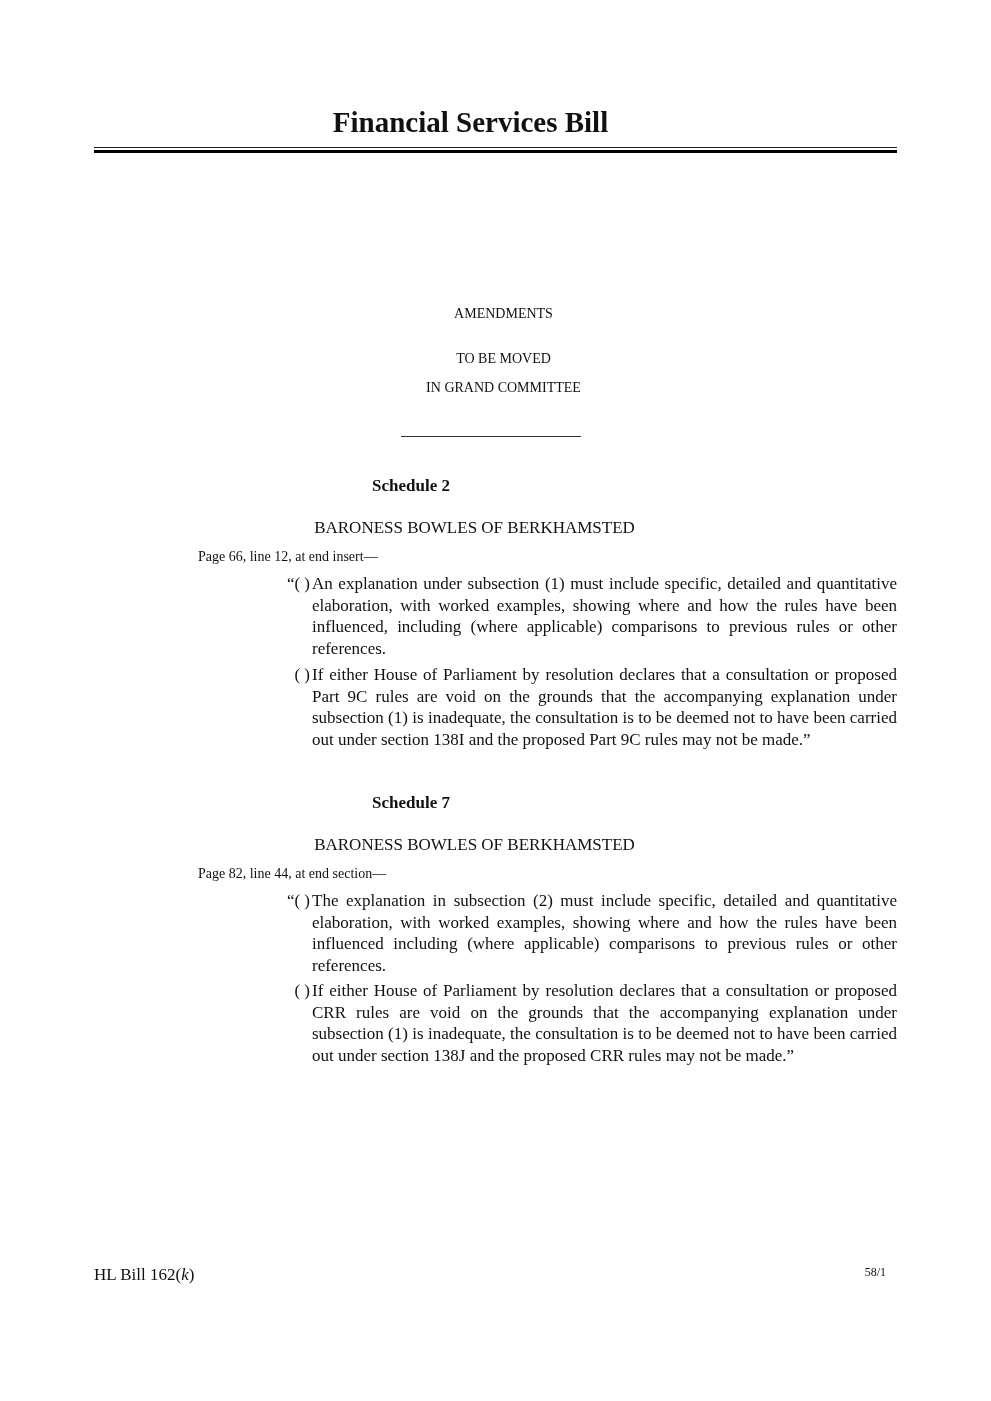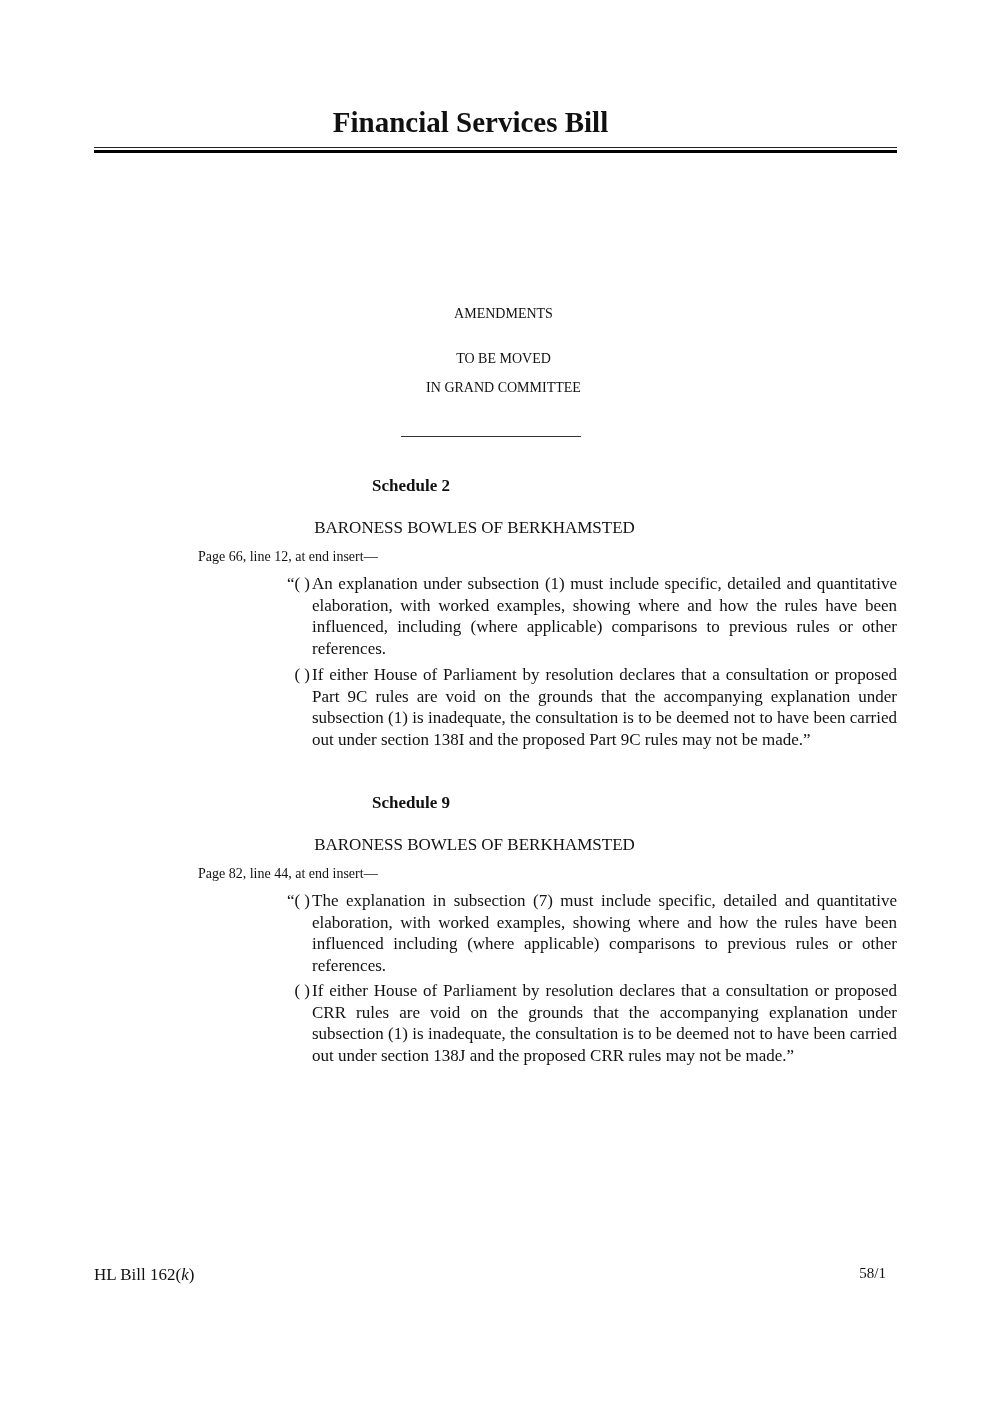--- a/index.html
+++ b/index.html
@@ -9,21 +9,21 @@
   .rule-thick { position: absolute; top: 150px; left: 94px; width: 803px; height: 3px; background: #000; }
   .center { position: absolute; left: 0; width: 991px; text-align: center; font-size: 14px; padding-left: 8px; }
   .short-rule { position: absolute; top: 436px; left: 401px; width: 180px; height: 1px; background: #333; }
   .heading { position: absolute; left: 0; width: 822px; text-align: center; font-size: 17px; font-weight: bold; }
   .member { position: absolute; left: 0; width: 949px; text-align: center; font-size: 17px; }
   .instr { position: absolute; left: 198px; font-size: 14px; }
   .clause { position: absolute; left: 270px; width: 627px; font-size: 17px; line-height: 21.5px; }
   .clause .num { position: absolute; left: 0; width: 40px; text-align: right; }
   .clause .txt { margin-left: 42px; text-align: justify; text-align-last: left; font-family: Liberation Serif, serif; }
   .footer-left { position: absolute; top: 1265px; left: 94px; font-size: 17px; }
-  .footer-right { position: absolute; top: 1265px; right: 105px; font-size: 15px; }
+  .footer-right { position: absolute; top: 1265px; right: 105px; font-size: 12px; }
 </style>
 </head>
 <body>
 
 <div class="title">Financial Services Bill</div>
 <div class="rule-thin"></div>
 <div class="rule-thick"></div>
 
 <div class="center" style="top:306px">AMENDMENTS</div>
 <div class="center" style="top:351px">TO BE MOVED</div>
@@ -35,26 +35,26 @@
 <div class="instr" style="top:549px">Page 66, line 12, at end insert—</div>
 <div class="clause" style="top:573px">
   <span class="num">“( )</span>
   <div class="txt">An explanation under subsection (1) must include specific, detailed and quantitative elaboration, with worked examples, showing where and how the rules have been influenced, including (where applicable) comparisons to previous rules or other references.</div>
 </div>
 <div class="clause" style="top:664px">
   <span class="num">( )</span>
   <div class="txt">If either House of Parliament by resolution declares that a consultation or proposed Part 9C rules are void on the grounds that the accompanying explanation under subsection (1) is inadequate, the consultation is to be deemed not to have been carried out under section 138I and the proposed Part 9C rules may not be made.”</div>
 </div>
 
-<div class="heading" style="top:793px">Schedule 9</div>
+<div class="heading" style="top:793px">Schedule 7</div>
 <div class="member" style="top:835px">BARONESS BOWLES OF BERKHAMSTED</div>
-<div class="instr" style="top:866px">Page 82, line 44, at end insert—</div>
+<div class="instr" style="top:866px">Page 82, line 44, at end section—</div>
 <div class="clause" style="top:890px">
   <span class="num">“( )</span>
-  <div class="txt">The explanation in subsection (7) must include specific, detailed and quantitative elaboration, with worked examples, showing where and how the rules have been influenced including (where applicable) comparisons to previous rules or other references.</div>
+  <div class="txt">The explanation in subsection (2) must include specific, detailed and quantitative elaboration, with worked examples, showing where and how the rules have been influenced including (where applicable) comparisons to previous rules or other references.</div>
 </div>
 <div class="clause" style="top:980px">
   <span class="num">( )</span>
   <div class="txt">If either House of Parliament by resolution declares that a consultation or proposed CRR rules are void on the grounds that the accompanying explanation under subsection (1) is inadequate, the consultation is to be deemed not to have been carried out under section 138J and the proposed CRR rules may not be made.”</div>
 </div>
 
 <div class="footer-left"><span>HL Bill 162(</span><i>k</i><span>)</span></div>
 <div class="footer-right">58/1</div>
 
 </body></html>

